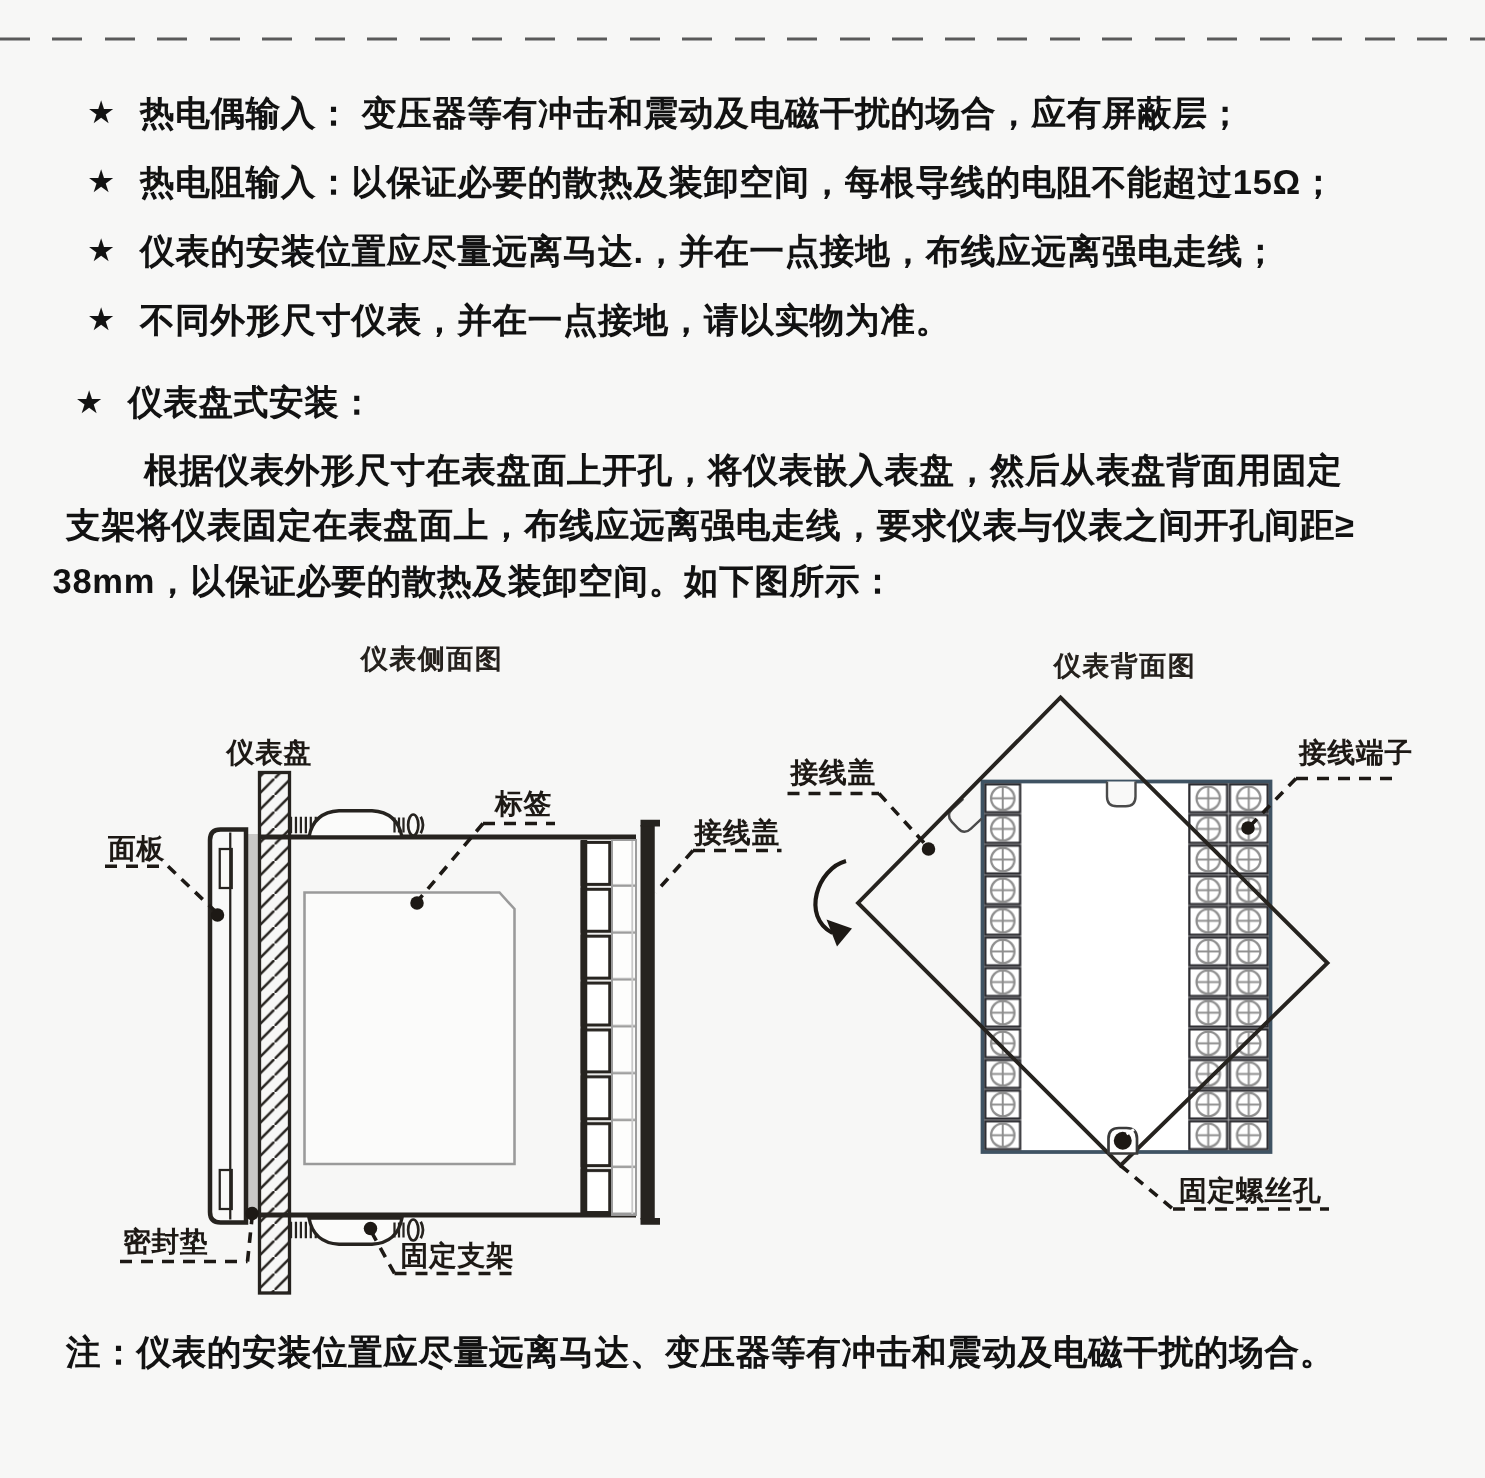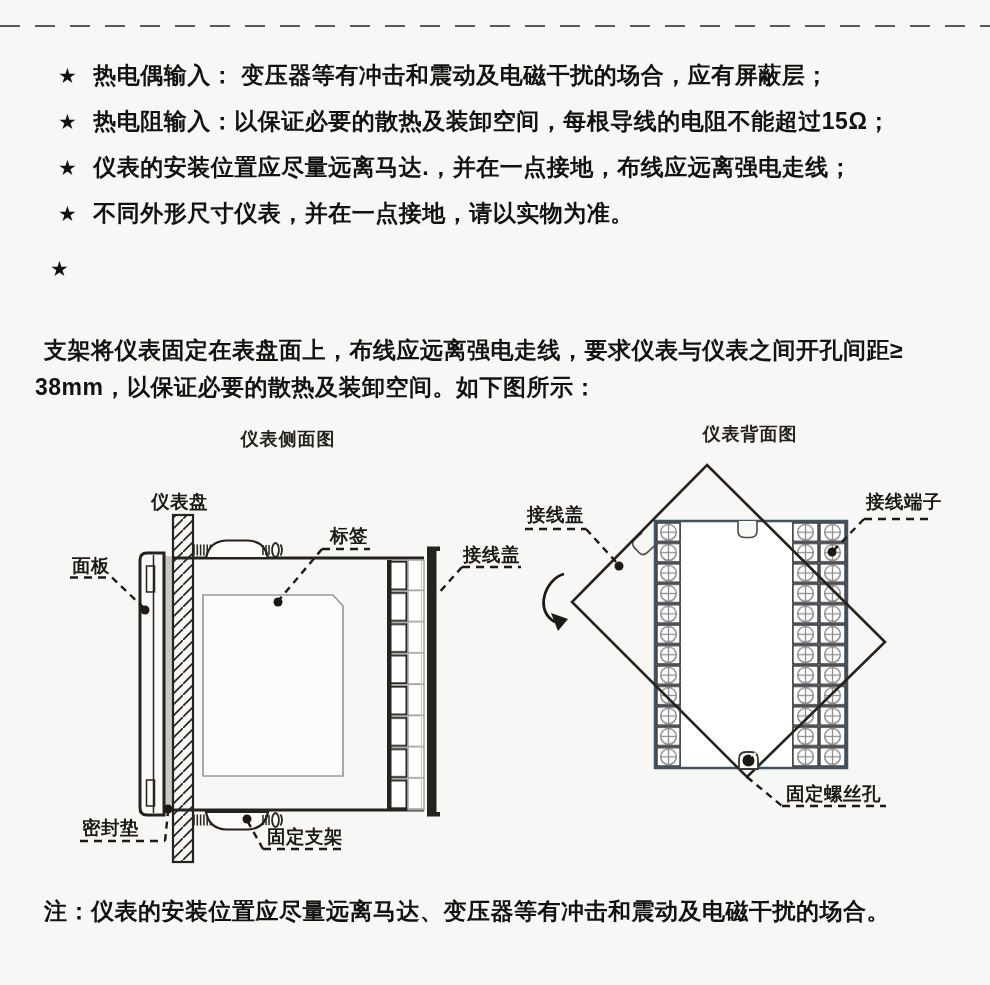--- a/index.html
+++ b/index.html
@@ -27,21 +27,21 @@
     letter-spacing:.5px;color:#121212;white-space:nowrap;
   }
   .diagram-title{
     position:absolute;width:200px;text-align:center;
     font-family:"Liberation Serif","DejaVu Serif",serif;
     font-size:18px;font-weight:700;color:#25211d;letter-spacing:1px;
     white-space:nowrap;
   }
   .note{
     position:absolute;left:44px;top:886px;
-    font-size:23px;font-weight:700;letter-spacing:.5px;color:#121212;white-space:nowrap;margin-top:10px;
+    font-size:23px;font-weight:700;letter-spacing:.5px;color:#121212;white-space:nowrap;
   }
   svg{position:absolute;}
   svg text{
     font-family:"Liberation Sans","DejaVu Sans",sans-serif;
     font-size:18.5px;font-weight:600;fill:#1d1915;letter-spacing:.5px;
   }
 </style>
 </head>
 <body>
 
@@ -61,27 +61,29 @@
     <span class="star">★</span>
     <span>仪表的安装位置应尽量远离马达.，并在一点接地，布线应远离强电走线；</span>
   </div>
   <div class="bullet" style="left:58px;top:200px;">
     <span class="star">★</span>
     <span>不同外形尺寸仪表，并在一点接地，请以实物为准。</span>
   </div>
 
   <div class="bullet" style="left:50px;top:255px;">
     <span class="star">★</span>
-  </div>
-
+    <span>仪表盘式安装：</span>
+  </div>
+
+  <div class="para-line" style="left:96px;top:300px;">根据仪表外形尺寸在表盘面上开孔，将仪表嵌入表盘，然后从表盘背面用固定</div>
   <div class="para-line" style="left:44px;top:337px;">支架将仪表固定在表盘面上，布线应远离强电走线，要求仪表与仪表之间开孔间距≥</div>
   <div class="para-line" style="left:35px;top:374px;">38mm，以保证必要的散热及装卸空间。如下图所示：</div>
 
   <div class="diagram-title" style="left:188px;top:427px;">仪表侧面图</div>
-  <div class="diagram-title" style="left:650px;top:422px;font-family:Liberation Mono, monospace;">仪表背面图</div>
+  <div class="diagram-title" style="left:650px;top:432px;font-family:Liberation Mono, monospace;">仪表背面图</div>
 
   <svg style="left:40px;top:420px;" width="500" height="465" viewBox="0 0 500 465">
     <defs>
       <pattern id="hatch" patternUnits="userSpaceOnUse" width="11" height="11">
         <path d="M-3,14 L14,-3" stroke="#26231f" stroke-width="1.7" fill="none"></path>
       </pattern>
       <pattern id="scell" patternUnits="userSpaceOnUse" x="347" y="140" width="21" height="31.25">
         <rect x="1" y="1.6" width="18.5" height="28" fill="#ffffff" stroke="#26231f" stroke-width="2"></rect>
       </pattern>
       <pattern id="scellR" patternUnits="userSpaceOnUse" x="368" y="140" width="16" height="31.25">

